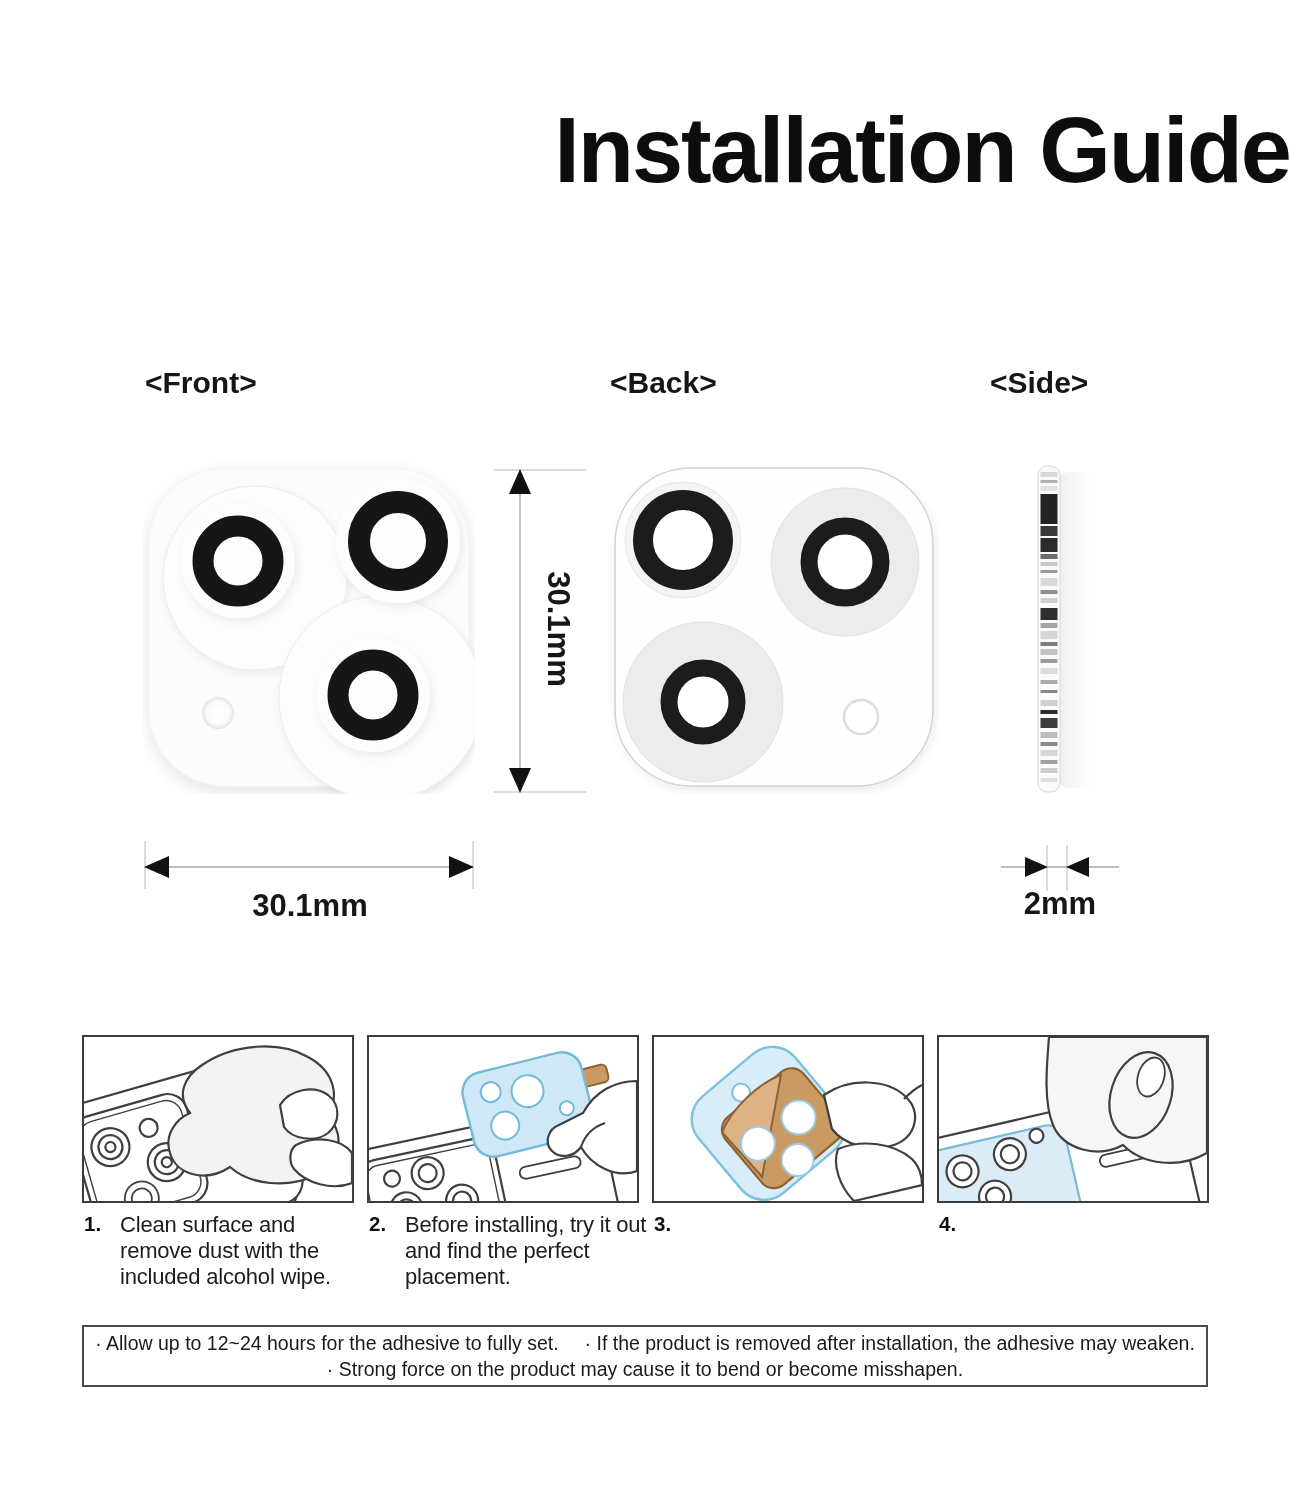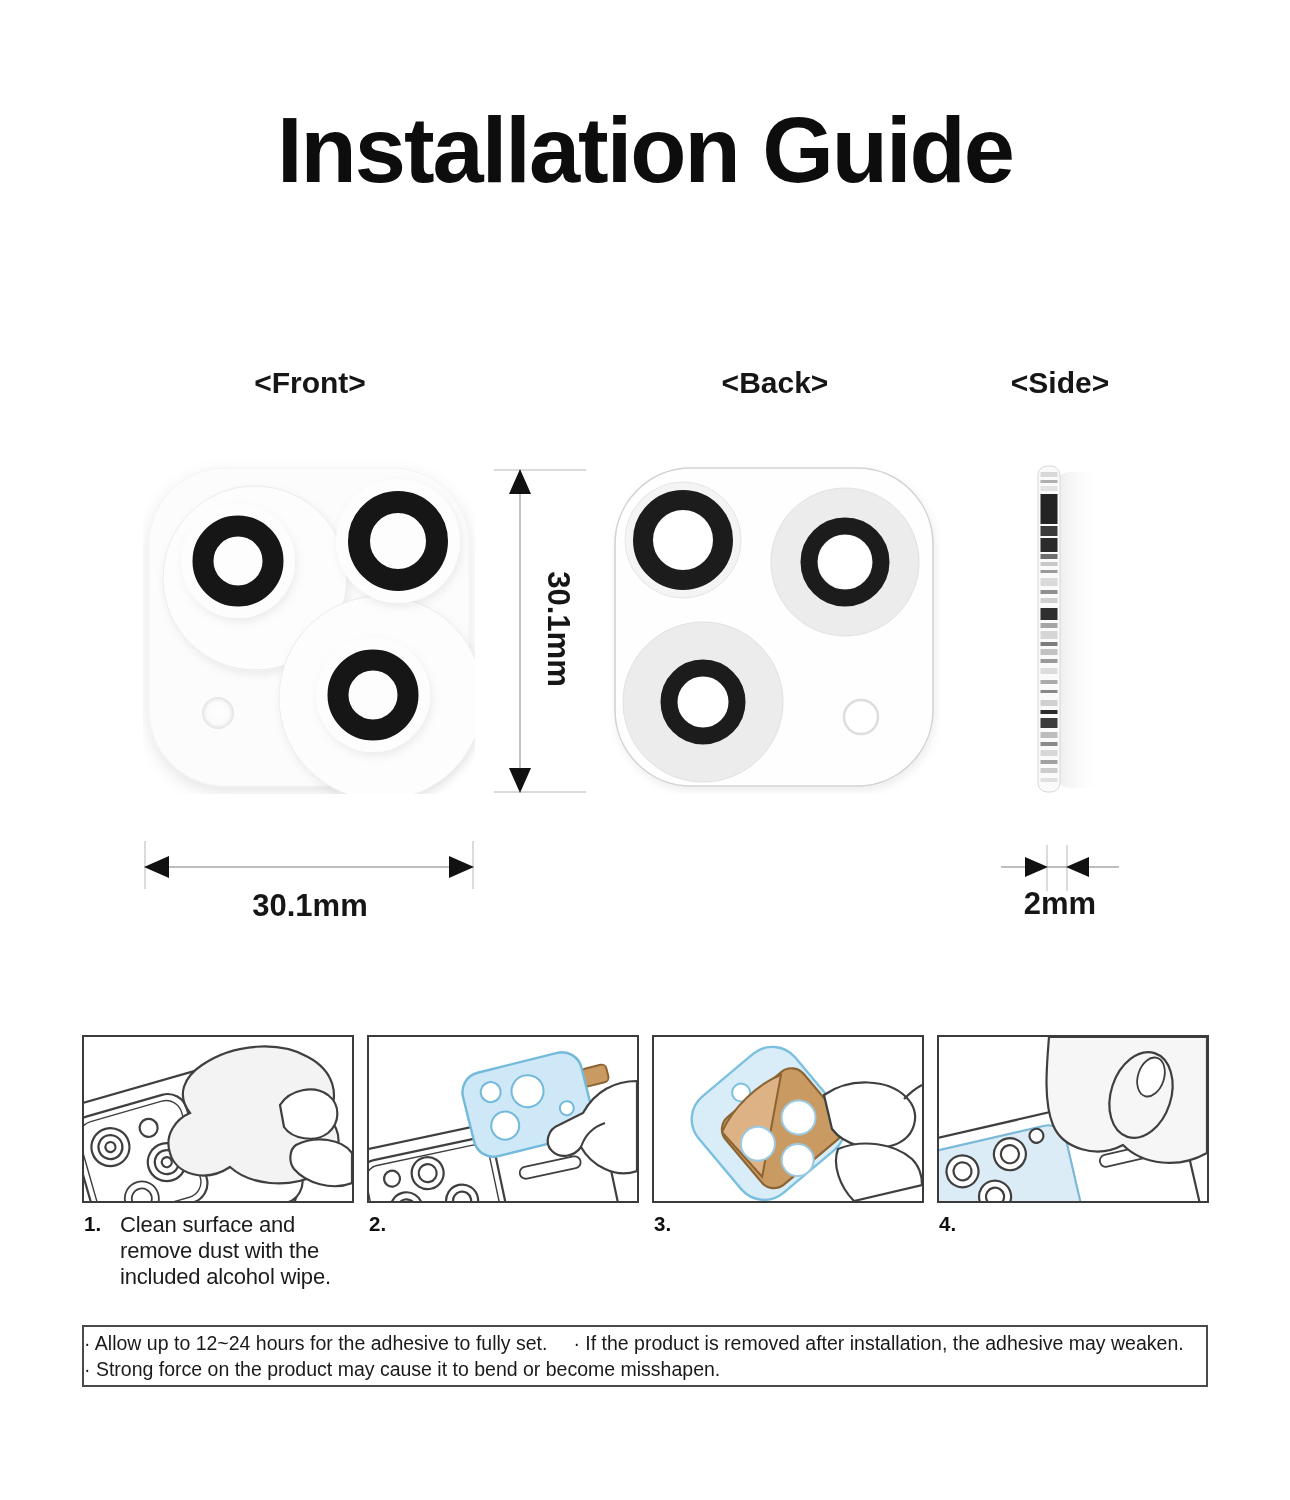--- a/index.html
+++ b/index.html
@@ -11,31 +11,31 @@
     --blue-stroke:#72b9da;
     --tan:#c99a62;
     --tan-stroke:#8c6434;
     --tan-light:#ddb385;
   }
   *{box-sizing:border-box;margin:0;padding:0}
   html,body{background:#fff}
   body{font-family:"Liberation Sans", sans-serif;}
   .page{position:relative;width:1290px;height:1500px;background:#fff;overflow:hidden}
   .abs{position:absolute}
-  .title{top:98px;left:0;width:1290px;text-align:center;font-size:92px;font-weight:700;letter-spacing:-2px;color:#0d0d0d}
-  .viewlabel{top:366px;font-size:30px;font-weight:600;color:#161616;text-align:center}
+  .title{top:98px;left:0;width:1290px;text-align:right;font-size:92px;font-weight:700;letter-spacing:-2px;color:#0d0d0d}
+  .viewlabel{top:366px;font-size:30px;font-weight:600;color:#161616;text-align:left}
   .dimlabel{font-size:31px;font-weight:700;color:#161616;text-align:center}
   .vlabel-rot{width:150px;height:36px;line-height:36px;transform:rotate(90deg);transform-origin:center}
   .panel{top:1035px;width:272px;height:168px;border:2px solid #3b3b3b;background:#fff;overflow:hidden}
   .panel svg{display:block;width:100%;height:100%}
   .caption{top:1212px;width:284px;display:flex;align-items:flex-start}
   .caption .num{font-size:20.5px;font-weight:700;color:#101010;width:36px;flex:0 0 36px}
   .caption .txt{font-size:22px;color:#1c1c1c;line-height:26px;letter-spacing:-0.2px}
   .notebox{left:82px;top:1325px;width:1126px;height:62px;border:2px solid #4a4a4a;background:#fff;
-           display:flex;flex-direction:column;justify-content:center;align-items:flex-start;gap:2px}
+           display:flex;flex-direction:column;justify-content:center;align-items:center;gap:2px}
   .notebox .nline{font-size:19.5px;color:#1a1a1a;line-height:24px;text-align:center;white-space:nowrap}
   .gap{display:inline-block;width:26px}
 </style>
 </head>
 <body>
 
 <div class="page">
 
   <div class="abs title">Installation Guide</div>
 
@@ -241,20 +241,21 @@
       <ellipse cx="212" cy="40" rx="13" ry="20" transform="rotate(18 212 40)" fill="#ffffff" stroke="#3f3f3f" stroke-width="1.8"></ellipse>
     </svg>
   </div>
 
   <div class="abs caption" style="left:84px">
     <span class="num">1.</span>
     <span class="txt">Clean surface and remove dust with the included alcohol wipe.</span>
   </div>
   <div class="abs caption" style="left:369px">
     <span class="num">2.</span>
+    <span class="txt">Before installing, try it out and find the perfect placement.</span>
   </div>
   <div class="abs caption" style="left:654px">
     <span class="num">3.</span>
   </div>
   <div class="abs caption" style="left:939px">
     <span class="num">4.</span>
   </div>
 
   <div class="abs notebox">
     <div class="nline">

